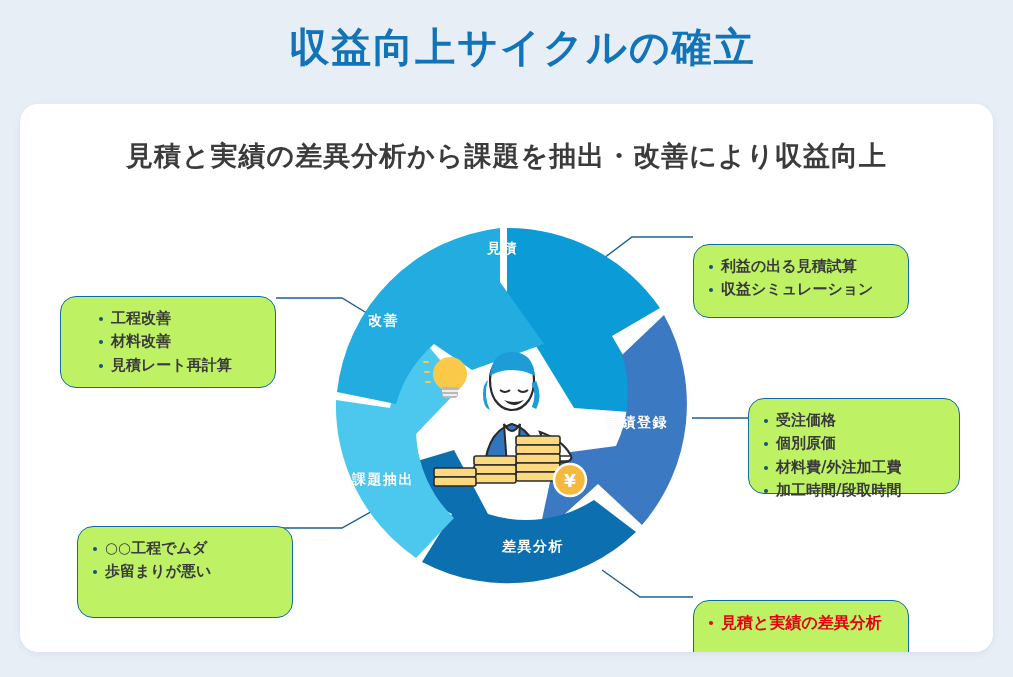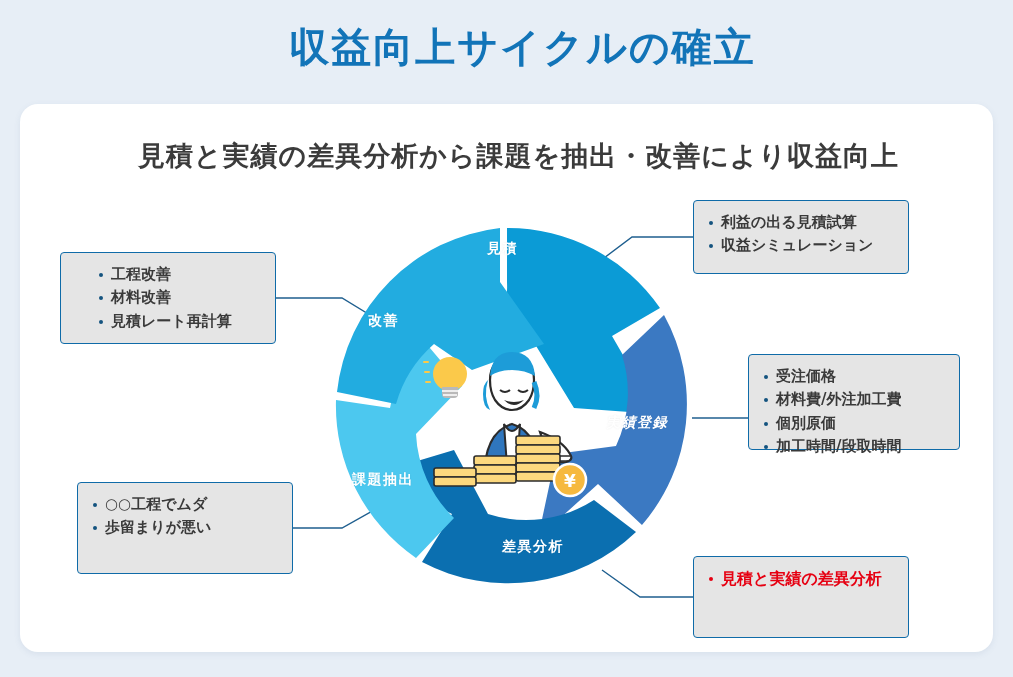--- a/index.html
+++ b/index.html
@@ -42,21 +42,20 @@
     position: absolute;
     top: 34px;
     left: 0;
     width: 973px;
     text-align: center;
     font-size: 27px;
     font-weight: bold;
     color: #3b3b3b;
     letter-spacing: 1px;
     white-space: nowrap;
-    padding-left: 12px;
   }
   .cycle-wrap {
     position: absolute;
     left: 292px;
     top: 114px;
     width: 390px;
     height: 390px;
   }
   .cycle-wrap svg { display: block; }
   .seg-label {
@@ -65,29 +64,30 @@
     font-weight: bold;
     font-size: 14px;
     letter-spacing: 1.5px;
     white-space: nowrap;
     text-shadow: 0 0 2px rgba(0,0,0,0.08);
   }
   .lbl-estimate { left: 175px; top: 22px; }
   .lbl-improve  { left: 56px;  top: 94px; }
   .lbl-extract  { left: 40px;  top: 253px; }
   .lbl-variance { left: 190px; top: 320px; }
-  .lbl-record   { left: 294px; top: 196px; font-style: italic; }
+  .lbl-record   { left: 294px; top: 196px; }
 
   .callout {
     position: absolute;
     border: 1.6px solid #0f6ba8;
-    border-radius: 4px;
-    background: #e5e5e5;
+    border-radius: 16px;
+    background: #bef264;
     box-sizing: border-box;
     padding: 10px 14px;
+    margin-top: 44px;
   }
   .callout ul { list-style: none; margin: 0; padding: 0; }
   .callout li {
     font-size: 15px;
     color: #3a3a3a;
     font-weight: bold;
     line-height: 1.55;
     white-space: nowrap;
     position: relative;
     padding-left: 13px;
@@ -228,22 +228,22 @@
   <div class="callout" id="box-tr">
     <ul>
       <li>利益の出る見積試算</li>
       <li>収益シミュレーション</li>
     </ul>
   </div>
 
   <div class="callout" id="box-mr">
     <ul>
       <li>受注価格</li>
+      <li>個別原価</li>
       <li>材料費/外注加工費</li>
-      <li>個別原価</li>
       <li>加工時間/段取時間</li>
     </ul>
   </div>
 
   <div class="callout accent" id="box-br">
     <ul>
       <li>見積と実績の差異分析</li>
     </ul>
   </div>
 

